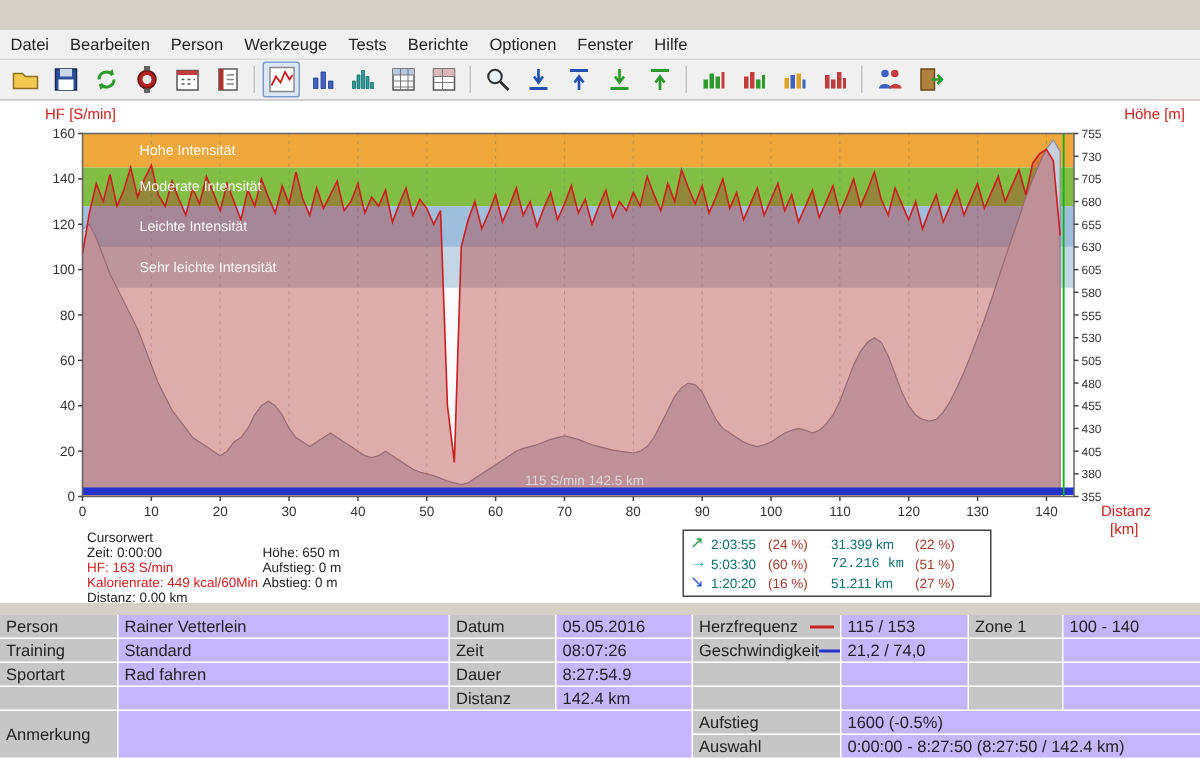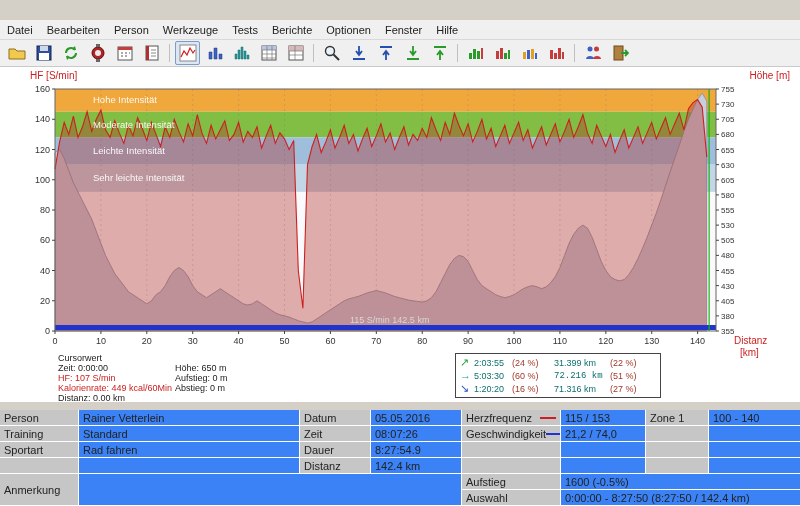--- a/index.html
+++ b/index.html
@@ -42,21 +42,21 @@
   .legend-time{width:38px;}
   .legend-tpct{width:42px;}
   .legend-dist{width:56px;}
   .legend-dpct{width:40px;}
 
   
   .info-table{position:absolute;left:0;top:410px;width:800px;height:112px;display:grid;
               grid-template-columns:78px 220px 70px 90px 98px 84px 62px auto;
               grid-template-rows:repeat(6,15px);gap:1px;background:#ffffff;font-size:11px;}
   .tl{background:#c6c6c6;display:flex;align-items:center;padding:0 4px;overflow:hidden;white-space:nowrap;}
-  .tv{background:#3b82f6;display:flex;align-items:center;padding:0 4px;overflow:hidden;white-space:nowrap;}
+  .tv{background:#c4b5fd;display:flex;align-items:center;padding:0 4px;overflow:hidden;white-space:nowrap;}
   .dash{width:16px;height:2px;margin-left:auto;flex:0 0 auto;}
 </style>
 </head>
 <body>
 
 <div class="titlebar">
   <span class="app-icon"></span>
   <span class="title-text">Polar ProTrainer 5 - [Kurve]</span>
   <span class="win-btn">
     <svg width="10" height="10">
@@ -350,21 +350,21 @@
       <text x="93" y="36.34375" font-size="9.5" fill="rgba(255,255,255,0.93)" font-family="&quot;Liberation Sans&quot;,sans-serif">Hohe Intensität</text>
       <text x="93" y="60.54374999999999" font-size="9.5" fill="rgba(255,255,255,0.93)" font-family="&quot;Liberation Sans&quot;,sans-serif">Moderate Intensität</text>
       <text x="93" y="87.01249999999999" font-size="9.5" fill="rgba(255,255,255,0.93)" font-family="&quot;Liberation Sans&quot;,sans-serif">Leichte Intensität</text>
       <text x="93" y="114.23750000000001" font-size="9.5" fill="rgba(255,255,255,0.93)" font-family="&quot;Liberation Sans&quot;,sans-serif">Sehr leichte Intensität</text>
       <text x="350" y="256" font-size="9" fill="#d8d8d8" font-family="&quot;Liberation Sans&quot;,sans-serif">115 S/min 142.5 km</text>
     </svg>
 
   <div class="cursor-panel">
     <div>Cursorwert</div>
     <div>Zeit: 0:00:00</div>
-    <div style="color: rgb(204, 32, 32);">HF: 107 S/min</div>
+    <div style="color: rgb(204, 32, 32);">HF: 163 S/min</div>
     <div style="color: rgb(204, 32, 32);">Kalorienrate: 449 kcal/60Min</div>
     <div>Distanz: 0.00 km</div>
   </div>
 
   <div class="hoehe-panel">
     <div>Höhe: 650 m</div>
     <div>Aufstieg: 0 m</div>
     <div>Abstieg: 0 m</div>
   </div>
 
@@ -380,21 +380,21 @@
       <span class="legend-arrow" style="color: rgb(18, 160, 160);">→</span>
       <span class="legend-time" style="color: rgb(14, 111, 111);">5:03:30</span>
       <span class="legend-tpct" style="color: rgb(163, 58, 42);">(60 %)</span>
       <span class="legend-dist" style="color: rgb(14, 111, 111); font-family: Liberation Mono, monospace;">72.216 km</span>
       <span class="legend-dpct" style="color: rgb(163, 58, 42);">(51 %)</span>
     </div>
     <div class="legend-row">
       <span class="legend-arrow" style="color: rgb(36, 80, 200);">↘</span>
       <span class="legend-time" style="color: rgb(14, 111, 111);">1:20:20</span>
       <span class="legend-tpct" style="color: rgb(163, 58, 42);">(16 %)</span>
-      <span class="legend-dist" style="color: rgb(14, 111, 111);">71.316 km</span>
+      <span class="legend-dist" style="color: rgb(14, 111, 111);">51.211 km</span>
       <span class="legend-dpct" style="color: rgb(163, 58, 42);">(27 %)</span>
     </div>
   </div>
 </div>
 
 <div class="info-table">
   <div class="tl" style="grid-column:1;grid-row:1">Person</div>
   <div class="tv" style="grid-column:2;grid-row:1">Rainer Vetterlein</div>
   <div class="tl" style="grid-column:3;grid-row:1">Datum</div>
   <div class="tv" style="grid-column:4;grid-row:1">05.05.2016</div>

